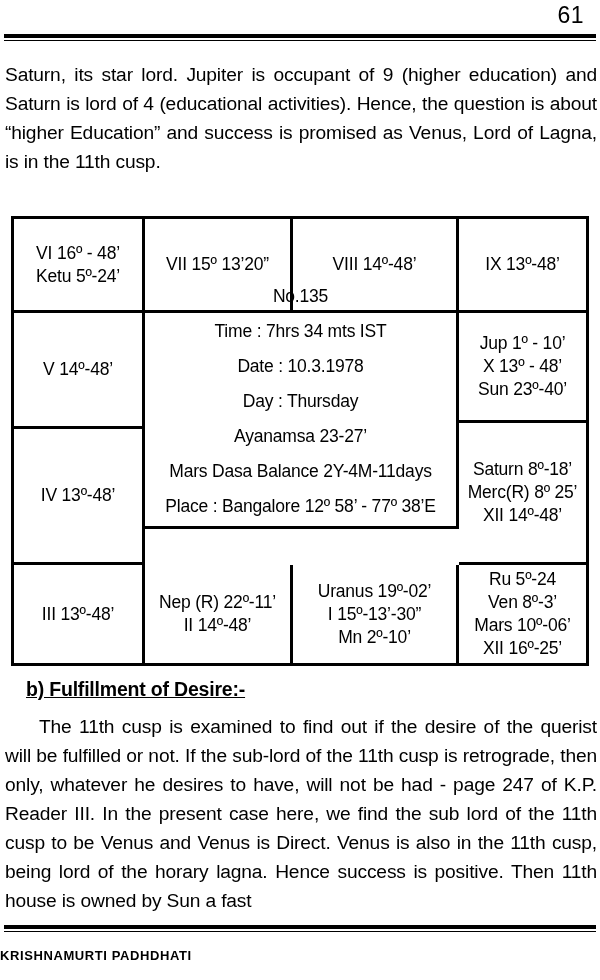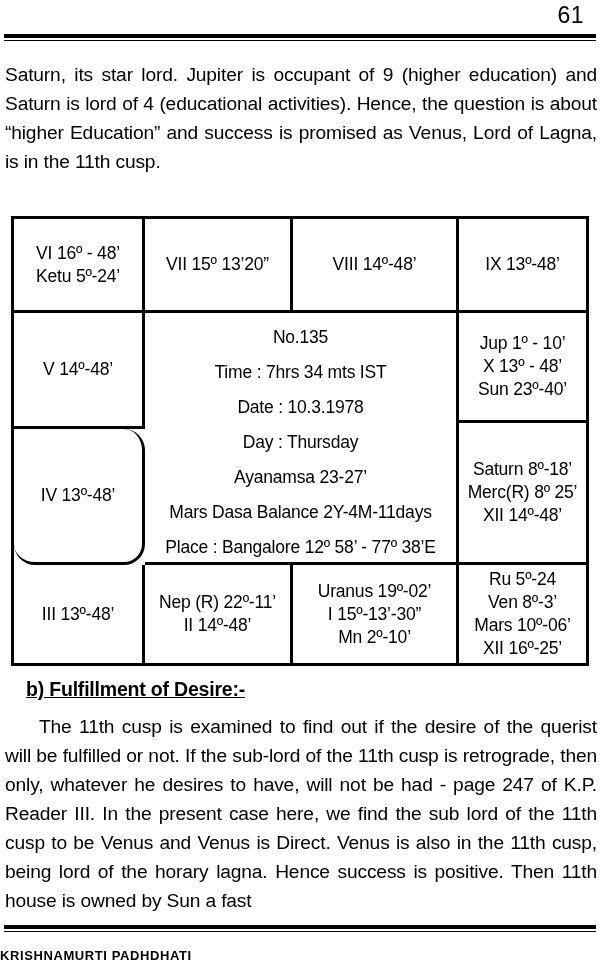--- a/index.html
+++ b/index.html
@@ -98,37 +98,37 @@
   .bd-b { border-bottom: 3px solid #000; }
 
   
   .c-top-1 { left: 0;   top: 0;   width: 131px; height: 94px; }
   .c-top-2 { left: 131px; top: 0; width: 148px; height: 94px; }
   .c-top-3 { left: 279px; top: 0; width: 166px; height: 94px; }
   .c-top-4 { left: 445px; top: 0; width: 127px; height: 94px; }
 
   
   .c-left-1 { left: 0; top: 94px;  width: 131px; height: 116px; }
-  .c-left-2 { left: 0; top: 210px; width: 131px; height: 136px; border-radius: 21px; }
+  .c-left-2 { left: 0; top: 210px; width: 131px; height: 136px; }
   .c-left-3 { left: 0; top: 346px; width: 131px; height: 98px; }
 
   
   .c-right-1 { left: 445px; top: 94px;  width: 127px; height: 110px; }
   .c-right-2 { left: 445px; top: 204px; width: 127px; height: 142px; }
   .c-right-3 { left: 445px; top: 346px; width: 127px; height: 98px; }
 
   
   .c-bot-1 { left: 131px; top: 346px; width: 148px; height: 98px; }
   .c-bot-2 { left: 279px; top: 346px; width: 166px; height: 98px; }
 
   
   .c-center {
     left: 131px; top: 94px;
-    width: 314px; height: 252px;
-    justify-content: center;
+    width: 314px; height: 216px;
+    justify-content: flex-end;
     padding-top: 12px;
   }
   .c-center .ln {
     font-size: 17.5px;
     line-height: 35px;
     white-space: nowrap;
   }
 
   
   .rule-bottom {

